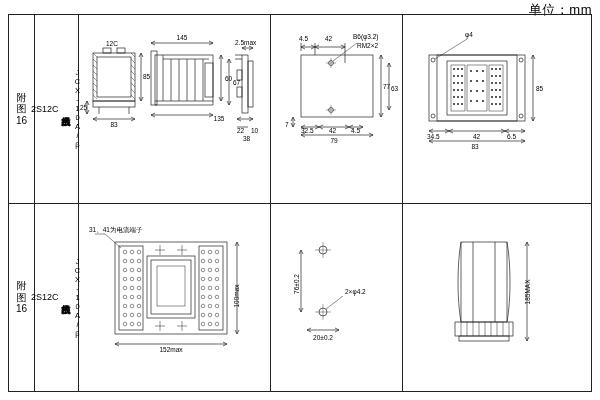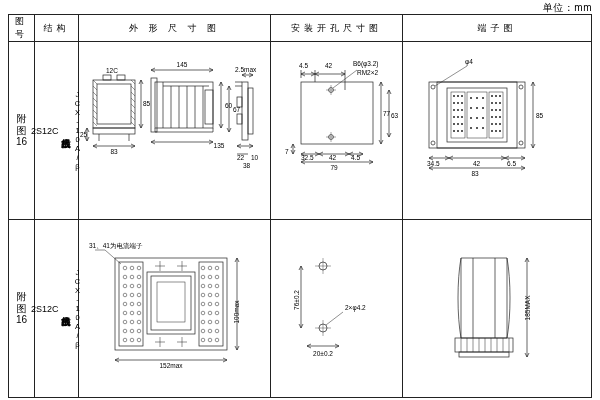--- a/index.html
+++ b/index.html
@@ -1,18 +1,18 @@
 <!DOCTYPE html>
 <html><head>
 <meta charset="utf-8">
 <style>
   html,body{margin:0;padding:0;}
   body{width:600px;height:400px;background:#ffffff;font-family:"Liberation Sans",sans-serif;color:#000;}
   .page{position:relative;width:600px;height:400px;overflow:hidden;}
-  .unit{position:absolute;right:8px;top:1px;font-size:10px;letter-spacing:0.5px;}
+  .unit{position:absolute;right:8px;top:1px;font-size:13px;letter-spacing:0.5px;}
   table.main{position:absolute;left:8px;top:14px;width:584px;height:378px;border-collapse:collapse;table-layout:fixed;}
   table.main td{border:1px solid #222;vertical-align:middle;text-align:center;font-size:9px;padding:0;}
   .hdr td{height:16px;font-size:10px;letter-spacing:4px;font-weight:normal;}
   .col-no{width:26px;}
   .col-struct{width:44px;}
   .col-outline{width:192px;}
   .col-hole{width:132px;}
   .col-term{width:auto;}
   .struct-cell{position:relative;height:100%;display:flex;align-items:center;justify-content:center;}
   .struct-inner{display:flex;flex-direction:row-reverse;align-items:center;justify-content:center;gap:1px;height:100%;padding:3px 0;box-sizing:border-box;}
@@ -34,27 +34,20 @@
 
   <table class="main">
     <colgroup>
       <col class="col-no">
         <col class="col-struct">
         <col class="col-outline">
         <col class="col-hole">
         <col class="col-term">
     </colgroup>
     <tbody>
-        <tr class="hdr">
-      <td>图号</td>
-      <td>结构</td>
-      <td>外 形 尺 寸 图</td>
-      <td>安装开孔尺寸图</td>
-      <td>端子图</td>
-    </tr>
 
     <tr style="height:178px;">
       <td>
         <div class="no-stack">
           <span>附</span>
           <span>图</span>
           <span>16</span>
         </div>
       </td>
       <td>

